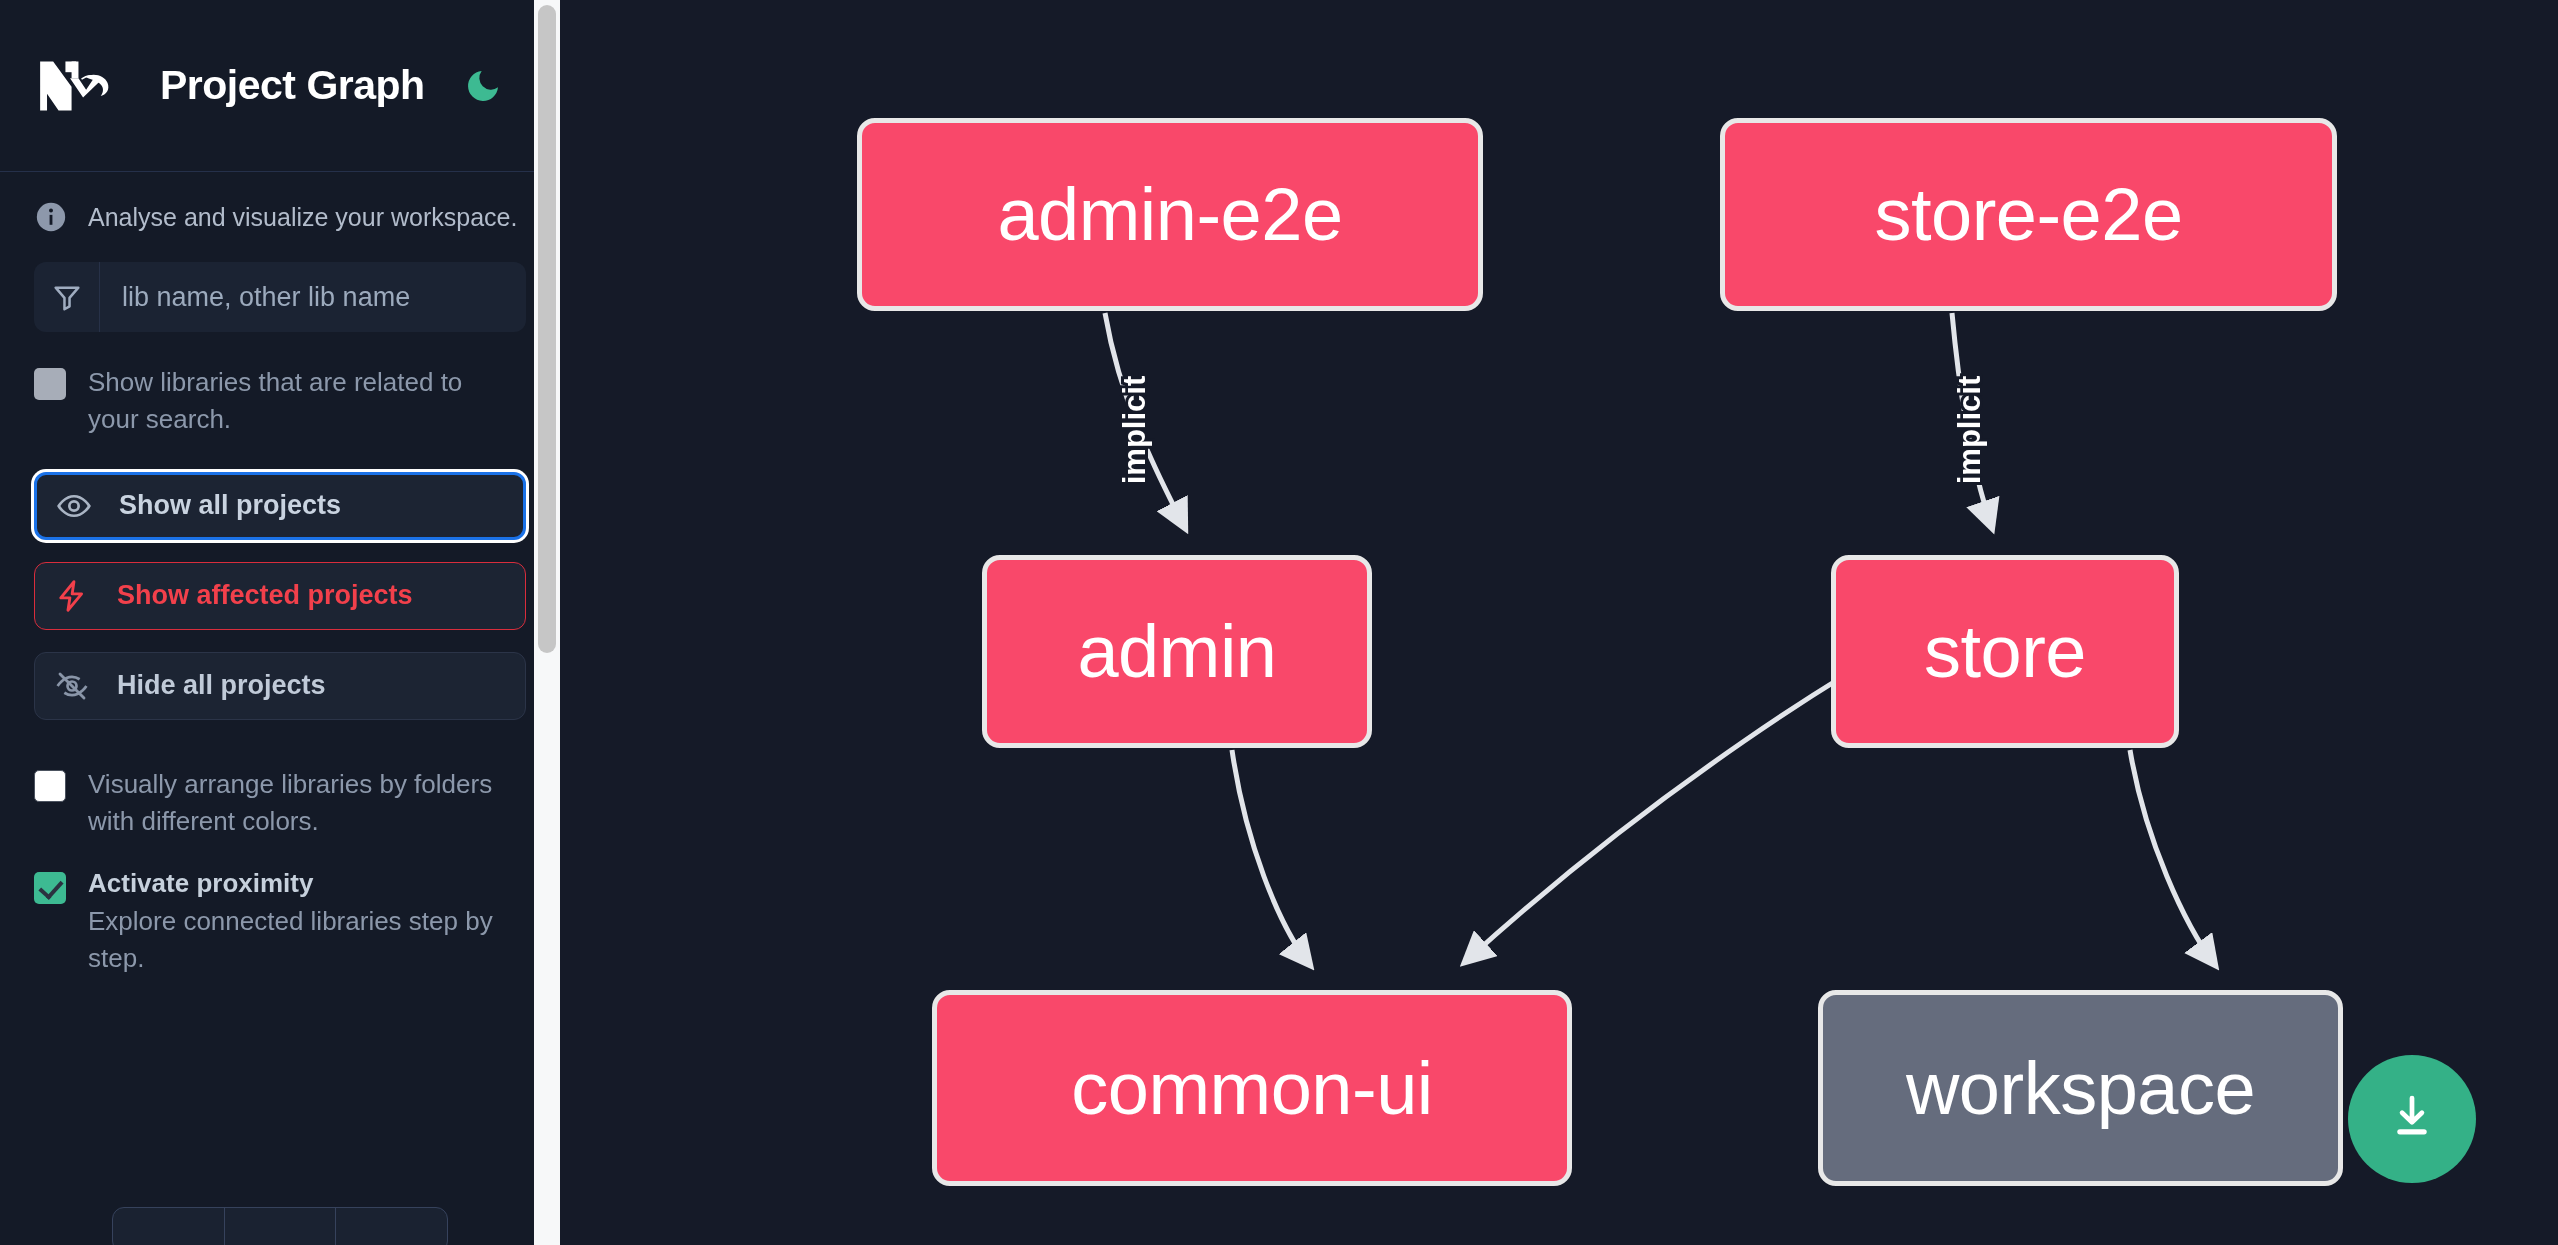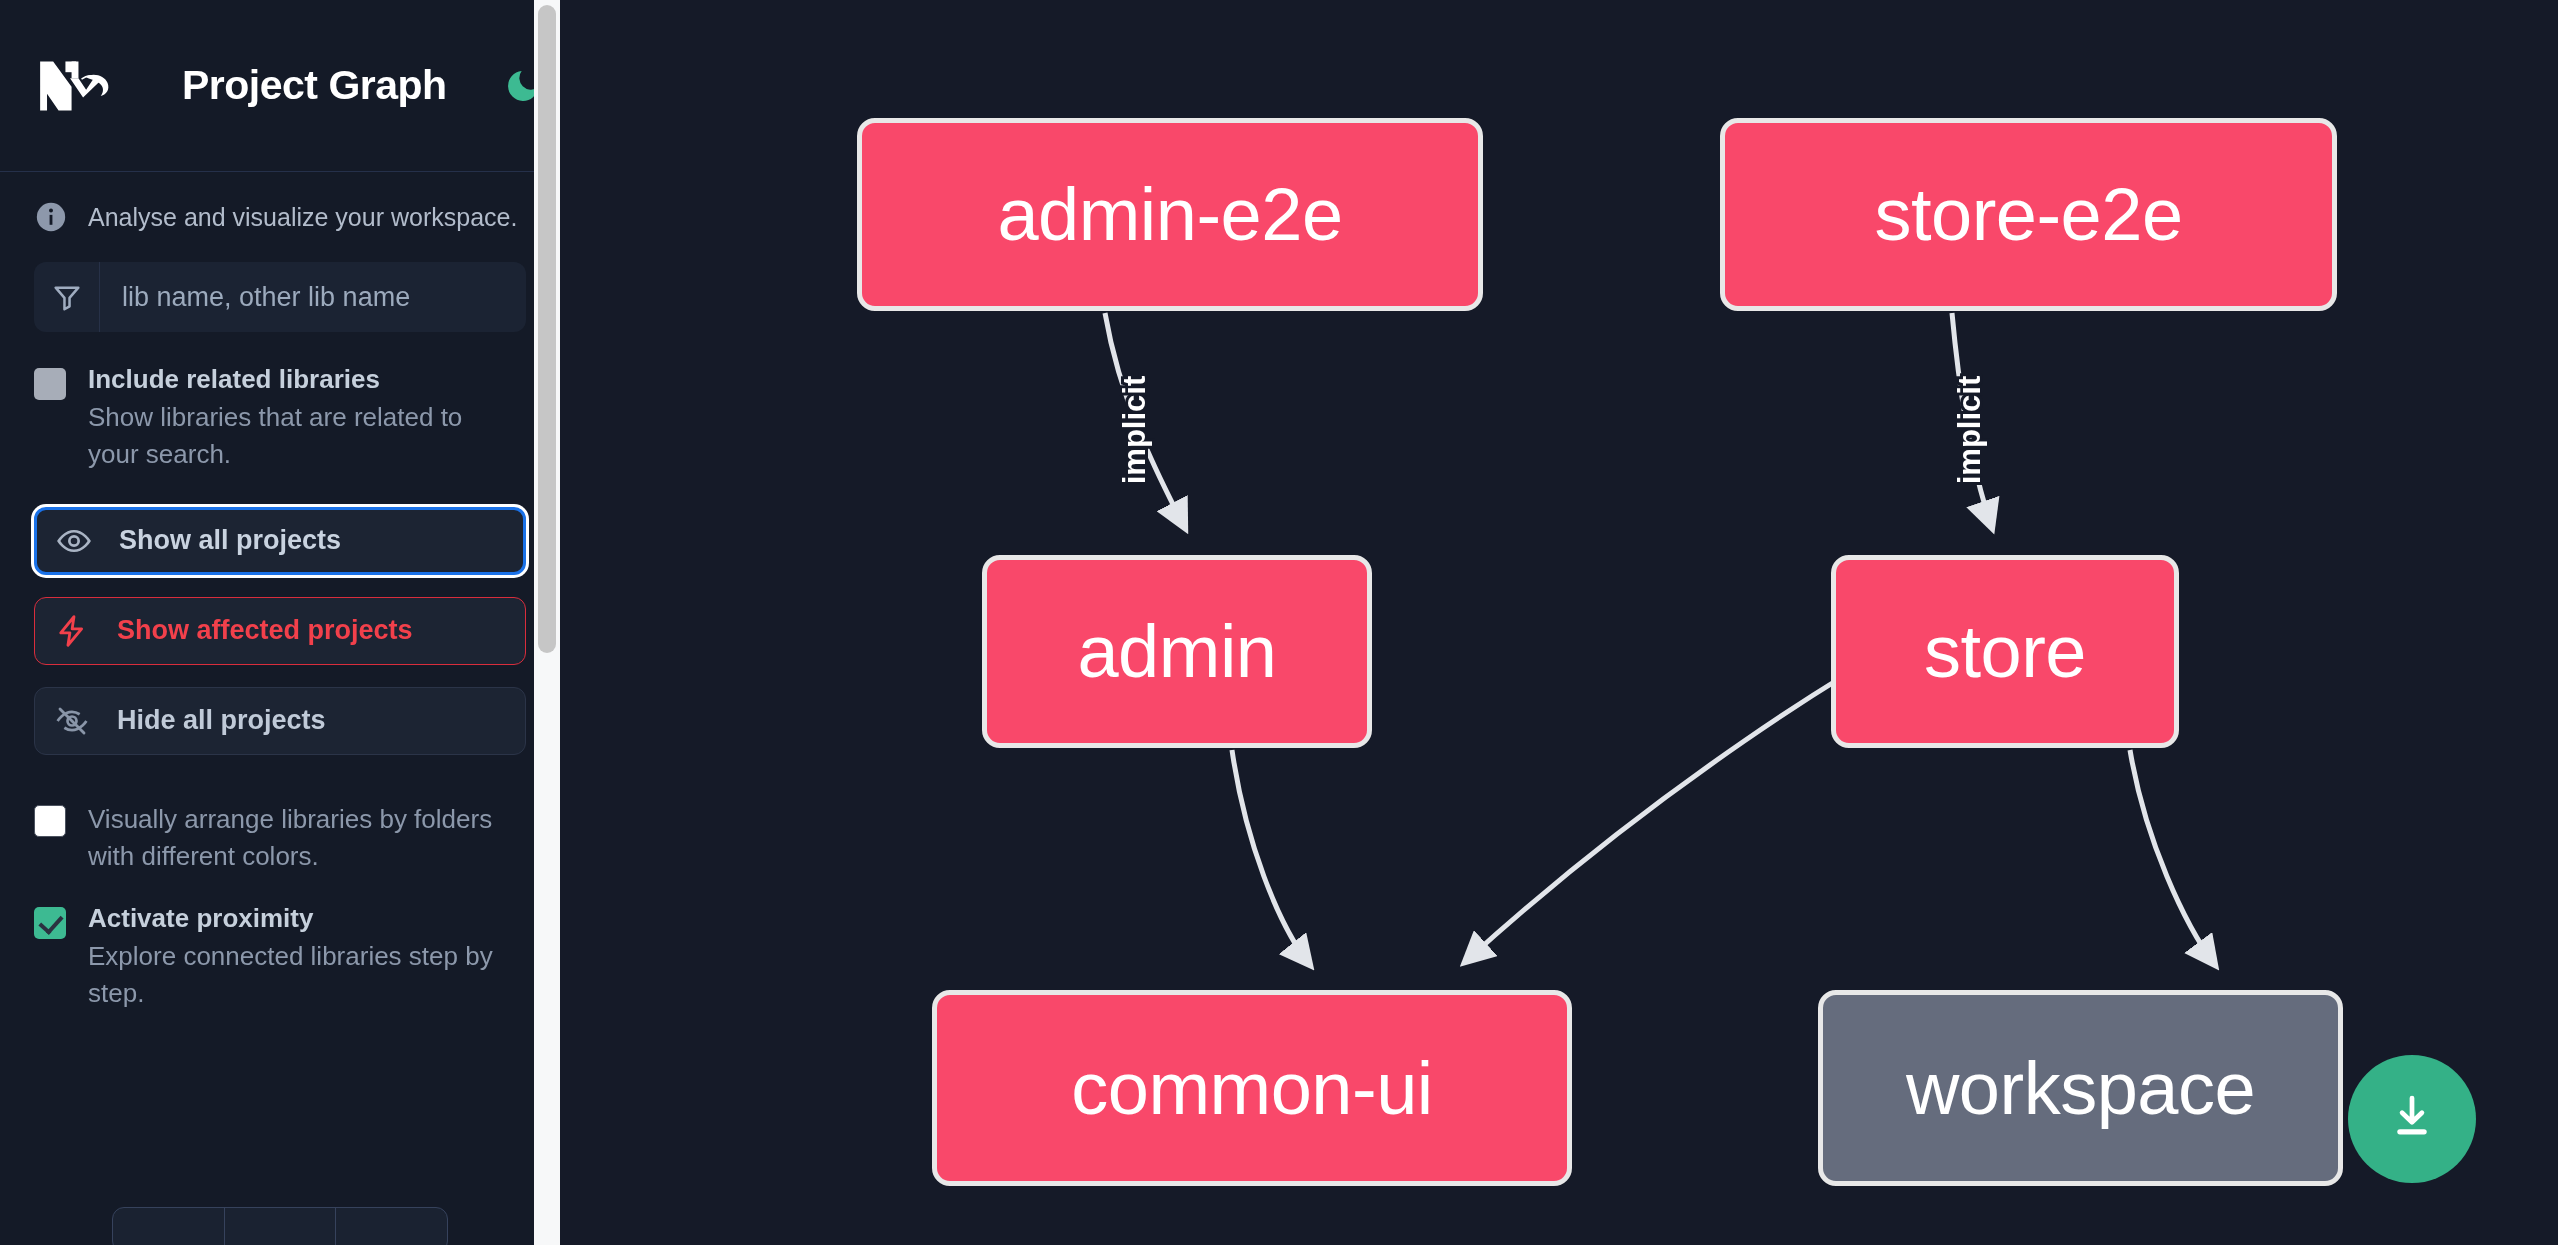--- a/index.html
+++ b/index.html
@@ -17,21 +17,20 @@
     width: 560px; height: 1245px;
     background: #141A27;
     flex: 0 0 560px;
     overflow: hidden;
   }
   .sb-header {
     height: 172px;
     display: flex; align-items: center;
     padding: 0 34px;
     border-bottom: 1px solid #25304A;
-    gap: 22px;
   }
   .nx-logo { width: 92px; height: 62px; flex: 0 0 92px; }
   .app-title {
     font-size: 41px; font-weight: 700; color: #FFFFFF;
     margin-left: 34px; letter-spacing: -0.5px; white-space: nowrap;
   }
   .moon-btn {
     margin-left: 34px; width: 48px; height: 48px;
     display: flex; align-items: center; justify-content: center;
     cursor: pointer;
@@ -191,21 +190,20 @@
             <path fill="none" stroke="#9FACC0" stroke-width="1.9" stroke-linejoin="round" d="M3.5 5h17l-6.6 7.6V19l-3.8 2.2v-8.6z"></path>
           </svg>
         </span>
         <input class="search-input" type="text" placeholder="lib name, other lib name" style="">
       </div>
     </div>
 
     <div class="chk-row">
       <span class="chk grey"></span>
       <div class="chk-body">
-        <div class="chk-title">Include related libraries</div>
         <div class="chk-desc">Show libraries that are related to your search.</div>
       </div>
     </div>
 
     <div class="btn-stack">
 
       <div class="sbtn focused">
         <span class="sbtn-icon">
           <svg viewBox="0 0 24 24" width="36" height="36">
             <path fill="none" stroke="#A9B4C4" stroke-width="1.8" d="M1.8 12S5.6 5.5 12 5.5 22.2 12 22.2 12 18.4 18.5 12 18.5 1.8 12 1.8 12z"></path>

